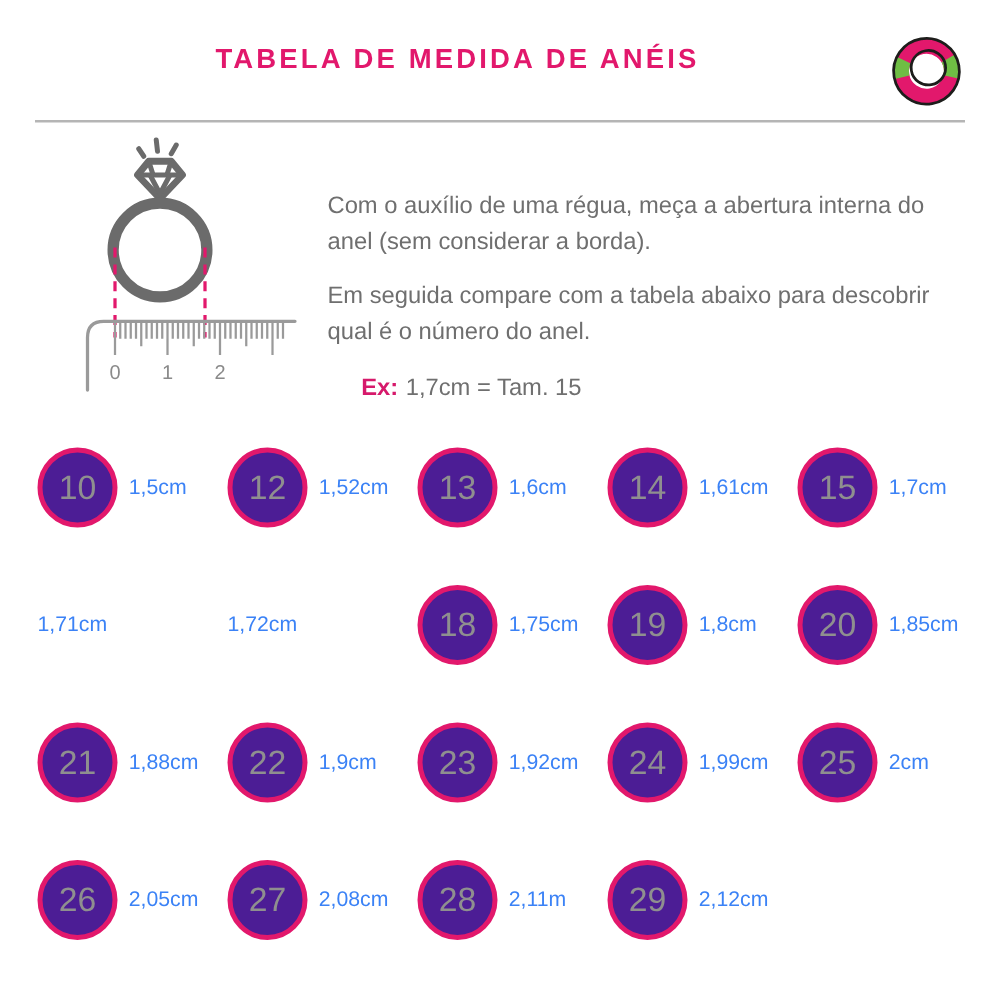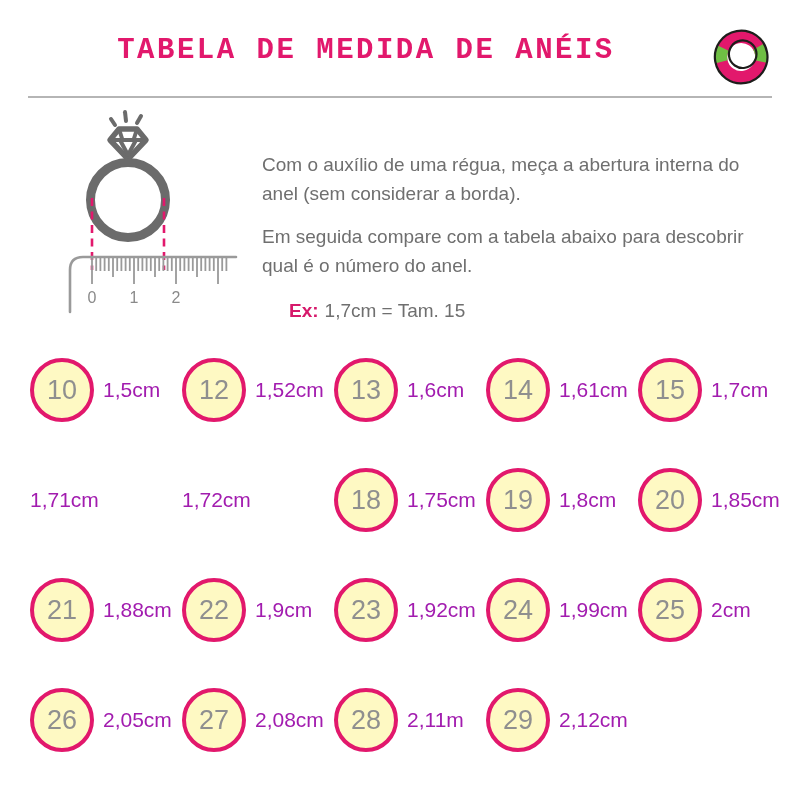--- a/index.html
+++ b/index.html
@@ -3,45 +3,45 @@
 <meta charset="utf-8">
 <style>
   html,body{margin:0;padding:0;}
   body{
     width:800px;height:800px;position:relative;background:#ffffff;
     font-family:"Liberation Sans", sans-serif;overflow:hidden;
   }
   
   .title{
     position:absolute;top:34px;left:0;width:732px;text-align:center;
-    font-size:29px;font-weight:700;letter-spacing:2.5px;color:#E2186C;font-family:Liberation Mono, monospace;
+    font-size:22px;font-weight:700;letter-spacing:2.5px;color:#E2186C;
   }
   .logo{position:absolute;top:24px;right:28px;width:62px;height:64px;}
   .divider{position:absolute;top:96px;left:28px;width:744px;height:2px;background:#b5b5b5;}
   
   .illustration{position:absolute;left:52px;top:100px;width:195px;height:220px;}
   
   .instructions{position:absolute;left:262px;top:151px;width:500px;color:#6f6f6f;font-size:19px;line-height:1.52;}
   .instructions p{margin:0 0 14px 0;}
   .example{font-size:19px;color:#6f6f6f;margin-top:16px;}
   .example .ex-prefix{color:#D6196B;font-weight:700;margin-right:6px;margin-left:27px;}
   
   .size-grid{
     position:absolute;left:30px;top:335px;width:770px;
     display:grid;grid-template-columns:repeat(5,152px);grid-auto-rows:110px;
     align-items:center;
   }
   .cell{display:flex;align-items:center;gap:9px;}
   .circle{
     width:56px;height:56px;border:4px solid #E2186C;border-radius:50%;
     display:flex;align-items:center;justify-content:center;flex:0 0 auto;
-    background:#fef9c3;
+    background:#4c1d95;
   }
   .circle span{font-size:27px;color:#8f8f8f;}
-  .measure{font-size:21px;color:#a21caf;white-space:nowrap;text-align:right;}
+  .measure{font-size:17px;color:#3b82f6;white-space:nowrap;text-align:right;}
 </style>
 </head>
 <body>
 
 <div class="title">TABELA DE MEDIDA DE ANÉIS</div>
 
 <svg class="logo" viewBox="0 0 62 64" aria-hidden="true">
   <g transform="rotate(-10 31 32)">
     <circle cx="31" cy="33" r="20" fill="none" stroke="#E2186C" stroke-width="12"></circle>
     <circle cx="31" cy="33" r="20" fill="none" stroke="#6FBE44" stroke-width="12" stroke-dasharray="16 53 14 42.7" stroke-dashoffset="8"></circle>

